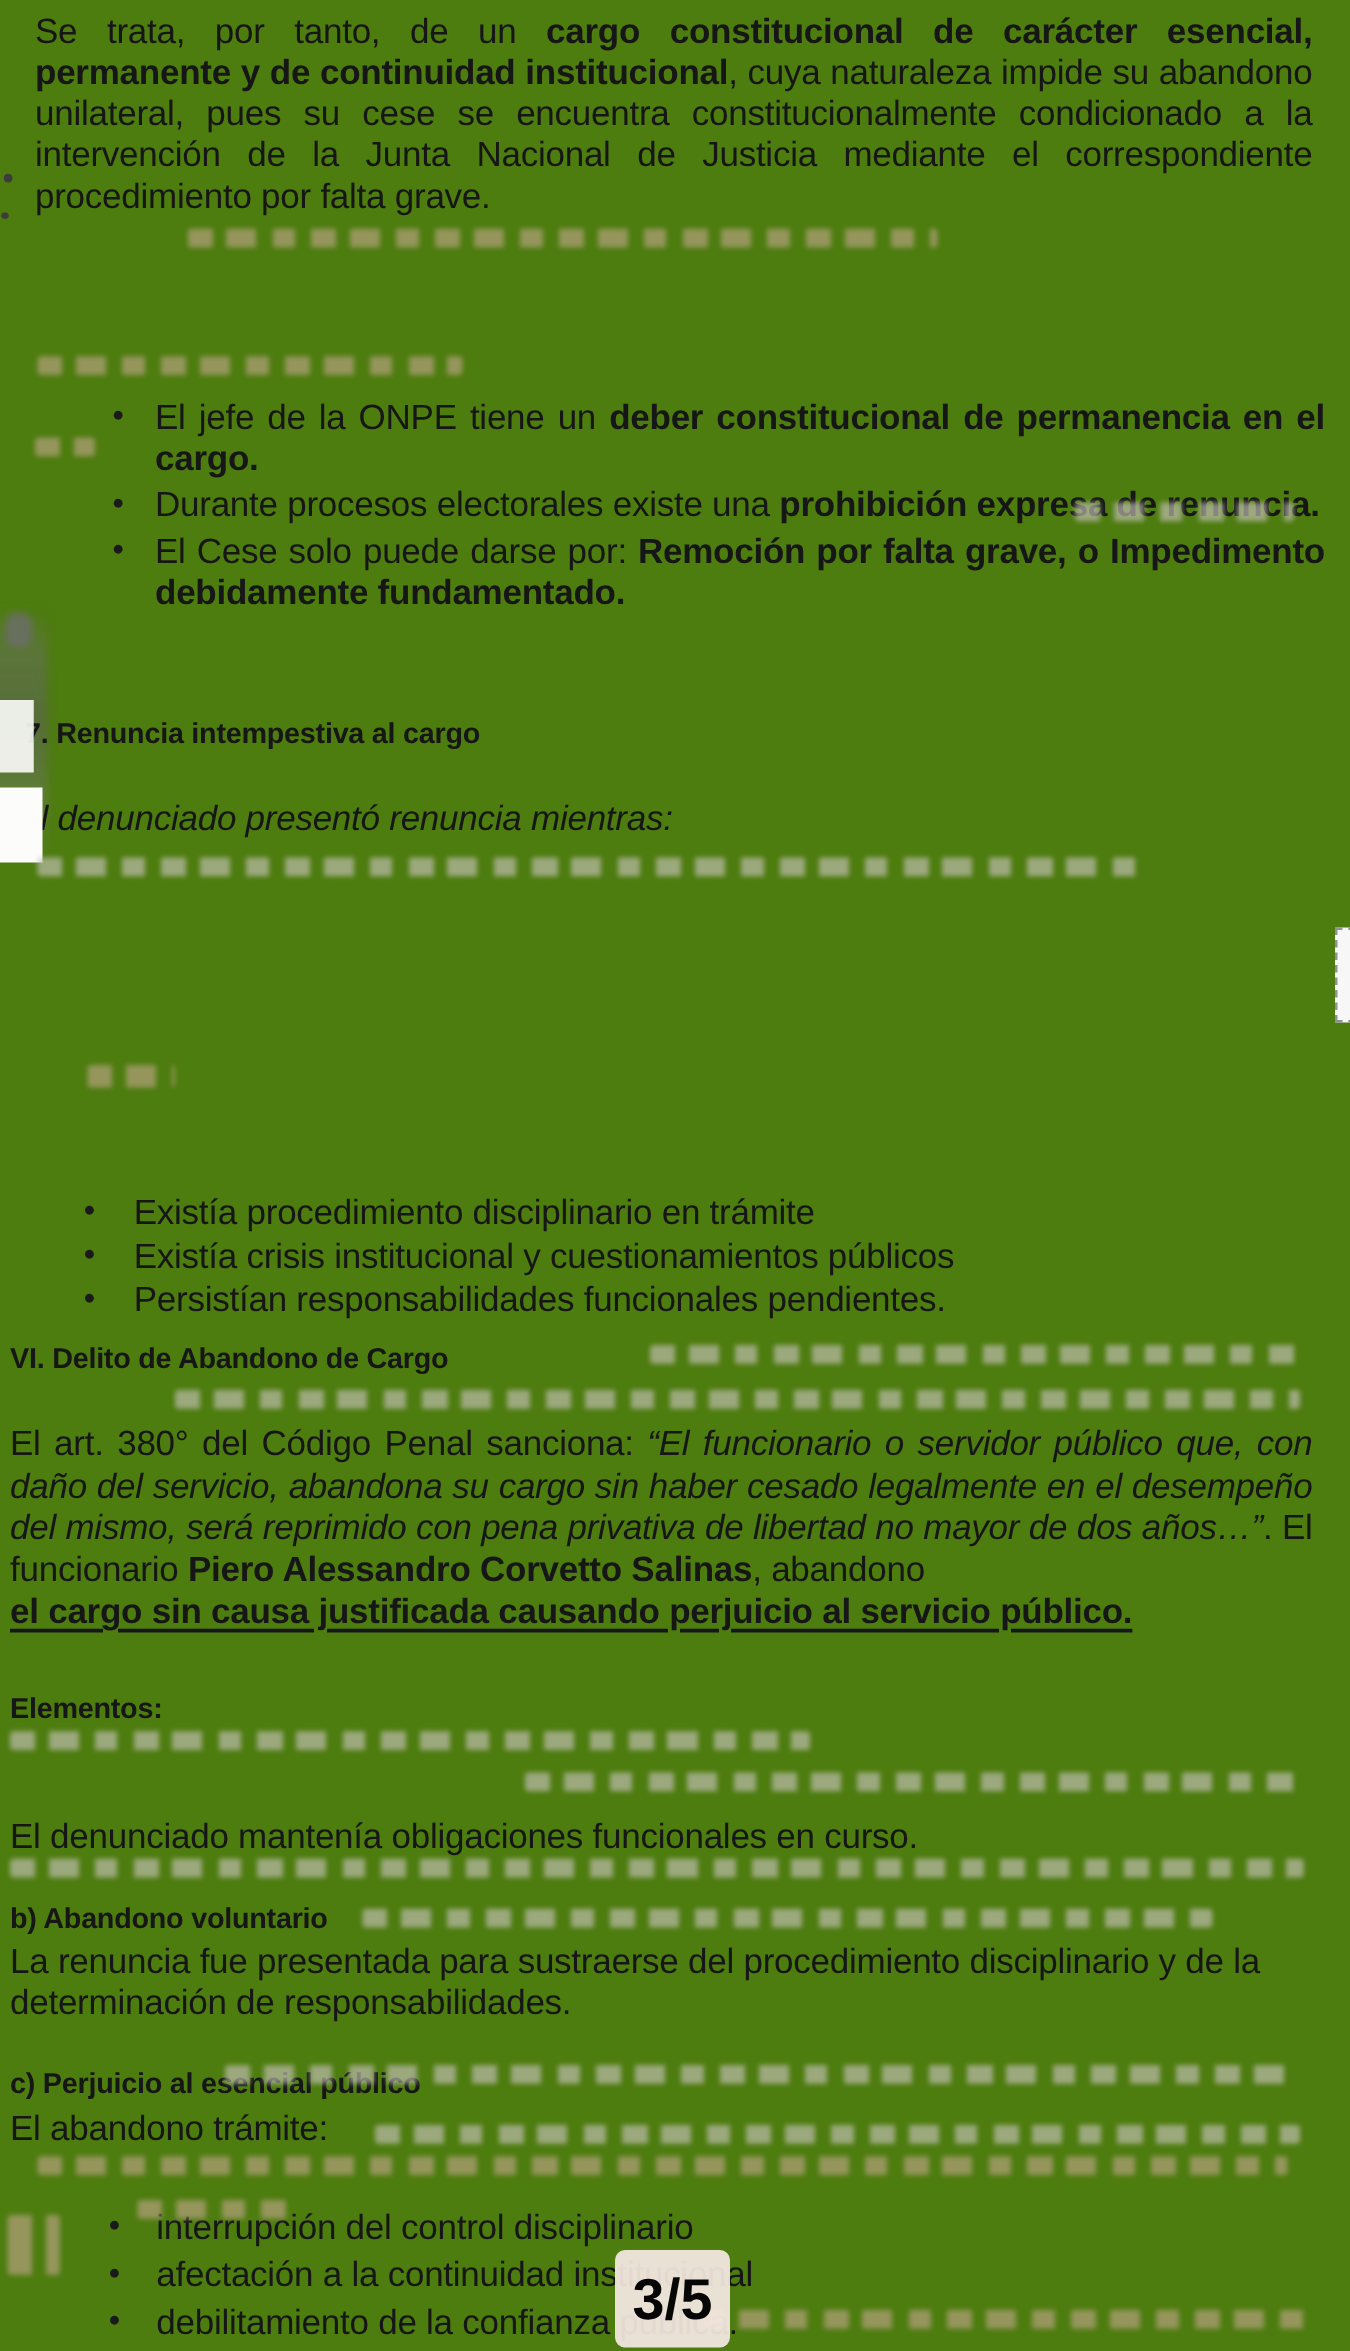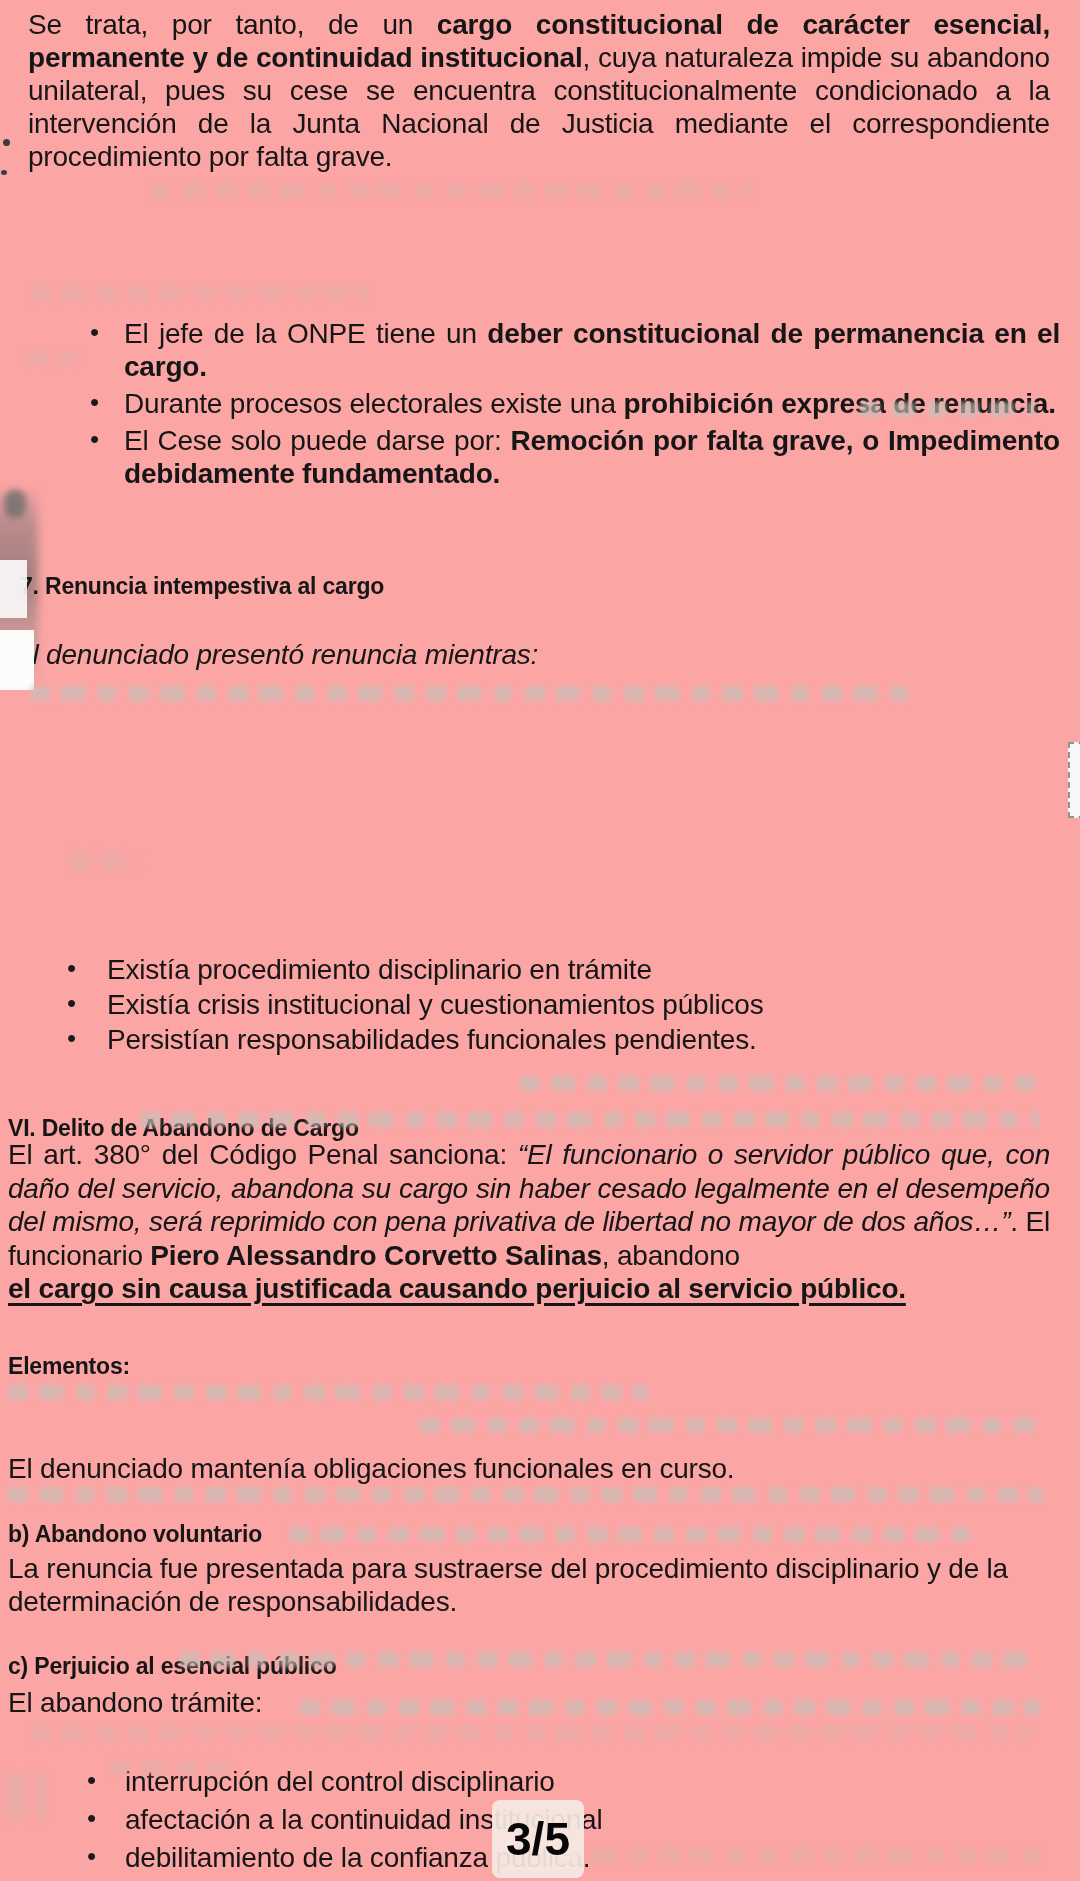--- a/index.html
+++ b/index.html
@@ -1,20 +1,20 @@
 <!DOCTYPE html>
 <html><head>
 <meta charset="utf-8">
 <style>
   html,body{margin:0;padding:0;background:#e8e8e8;}
   .page{
     position:relative;
     width:1080px;height:1881px;
     margin:0 auto;
-    background:#fca5a5;
+    background:#4d7c0f;
     overflow:hidden;
     font-family:"Liberation Sans", sans-serif;
     color:#161616;
     font-size:28px;
     line-height:33px;
     letter-spacing:-0.2px;
   }
   .abs{position:absolute;}
   .just{text-align:justify;}
   .u{text-decoration:underline;text-decoration-thickness:3px;text-underline-offset:5px;}
@@ -92,21 +92,21 @@
   <div class="dashed-box">
     
   </div>
 
   <ul class="abs bullets2" style="left:95px;top:941px;width:940px;">
     <li>Existía procedimiento disciplinario en trámite</li>
     <li>Existía crisis institucional y cuestionamientos públicos</li>
     <li>Persistían responsabilidades funcionales pendientes.</li>
   </ul>
 
-  <h2 class="abs" style="left:8px;top:1112px;">VI. Delito de Abandono de Cargo</h2>
+  <h2 class="abs" style="left:8px;top:1070px;">VI. Delito de Abandono de Cargo</h2>
 
   <p class="abs just" style="left:8px;top:1138px;width:1042px;margin:0;line-height:33.5px;"><span>El art. 380° del Código Penal sanciona: </span><span style="font-style: italic;">“El funcionario o servidor público que, con daño del servicio, abandona su cargo sin haber cesado legalmente en el desempeño del mismo, será reprimido con pena privativa de libertad no mayor de dos años…”</span><span>. El funcionario </span><span style="font-weight: bold;">Piero Alessandro Corvetto Salinas</span><span>, abandono</span><br><span class="u" style="font-weight: bold;">el cargo sin causa justificada causando perjuicio al servicio público.</span></p>
 
   <h2 class="abs" style="left:8px;top:1350px;">Elementos:</h2>
 
   <p class="abs" style="left:8px;top:1452px;width:1042px;margin:0;">El denunciado mantenía obligaciones funcionales en curso.</p>
 
   <h2 class="abs" style="left:8px;top:1518px;">b) Abandono voluntario</h2>
   <p class="abs" style="left:8px;top:1552px;width:1042px;margin:0;">La renuncia fue presentada para sustraerse del procedimiento disciplinario y de la determinación de responsabilidades.</p>
 

